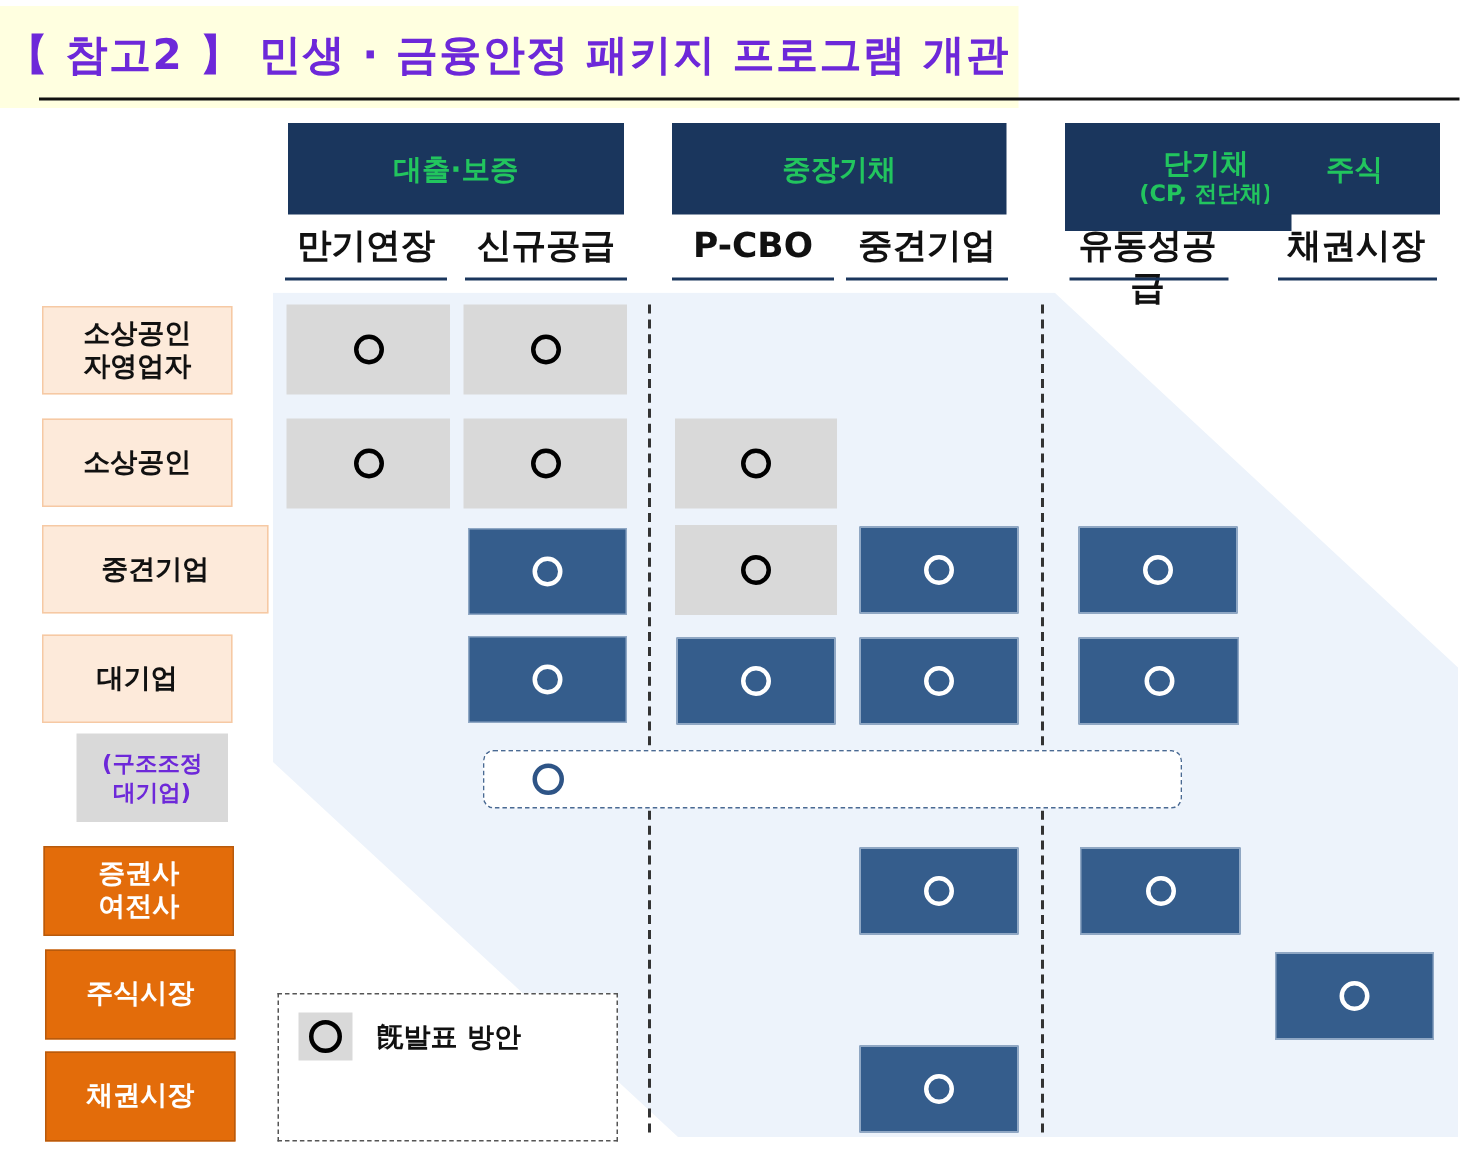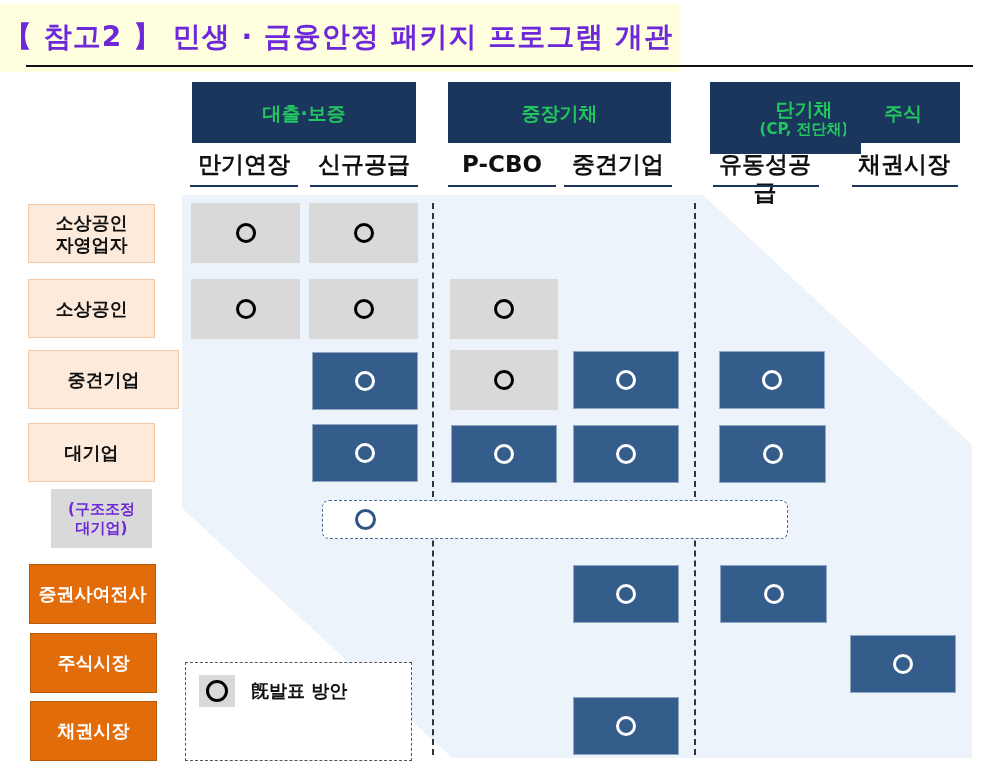--- a/index.html
+++ b/index.html
@@ -83,21 +83,21 @@
   <span>소상공인</span>
   <span>자영업자</span>
 </div>
 <div class="abs row-label peach" style="left:28px;top:279px;width:127px;height:59px;">소상공인</div>
 <div class="abs row-label peach" style="left:28px;top:350px;width:151px;height:59px;">중견기업</div>
 <div class="abs row-label peach" style="left:28px;top:423px;width:127px;height:59px;">대기업</div>
 <div class="abs row-label grey" style="left:51px;top:489px;width:101px;height:59px;flex-direction:column;">
   <span>(구조조정</span>
   <span>대기업)</span>
 </div>
-<div class="abs row-label orange" style="left:29px;top:564px;width:127px;height:60px;flex-direction:row;">
+<div class="abs row-label orange" style="left:29px;top:564px;width:127px;height:60px;flex-direction:column;">
   <span>증권사</span>
   <span>여전사</span>
 </div>
 <div class="abs row-label orange" style="left:30px;top:633px;width:127px;height:60px;">주식시장</div>
 <div class="abs row-label orange" style="left:30px;top:701px;width:127px;height:60px;">채권시장</div>
 
 <div class="abs cell old" style="left:191px;top:203px;width:109px;height:60px;">
     <span class="ring"></span>
   </div>
 <div class="abs cell old" style="left:309px;top:203px;width:109px;height:60px;">

